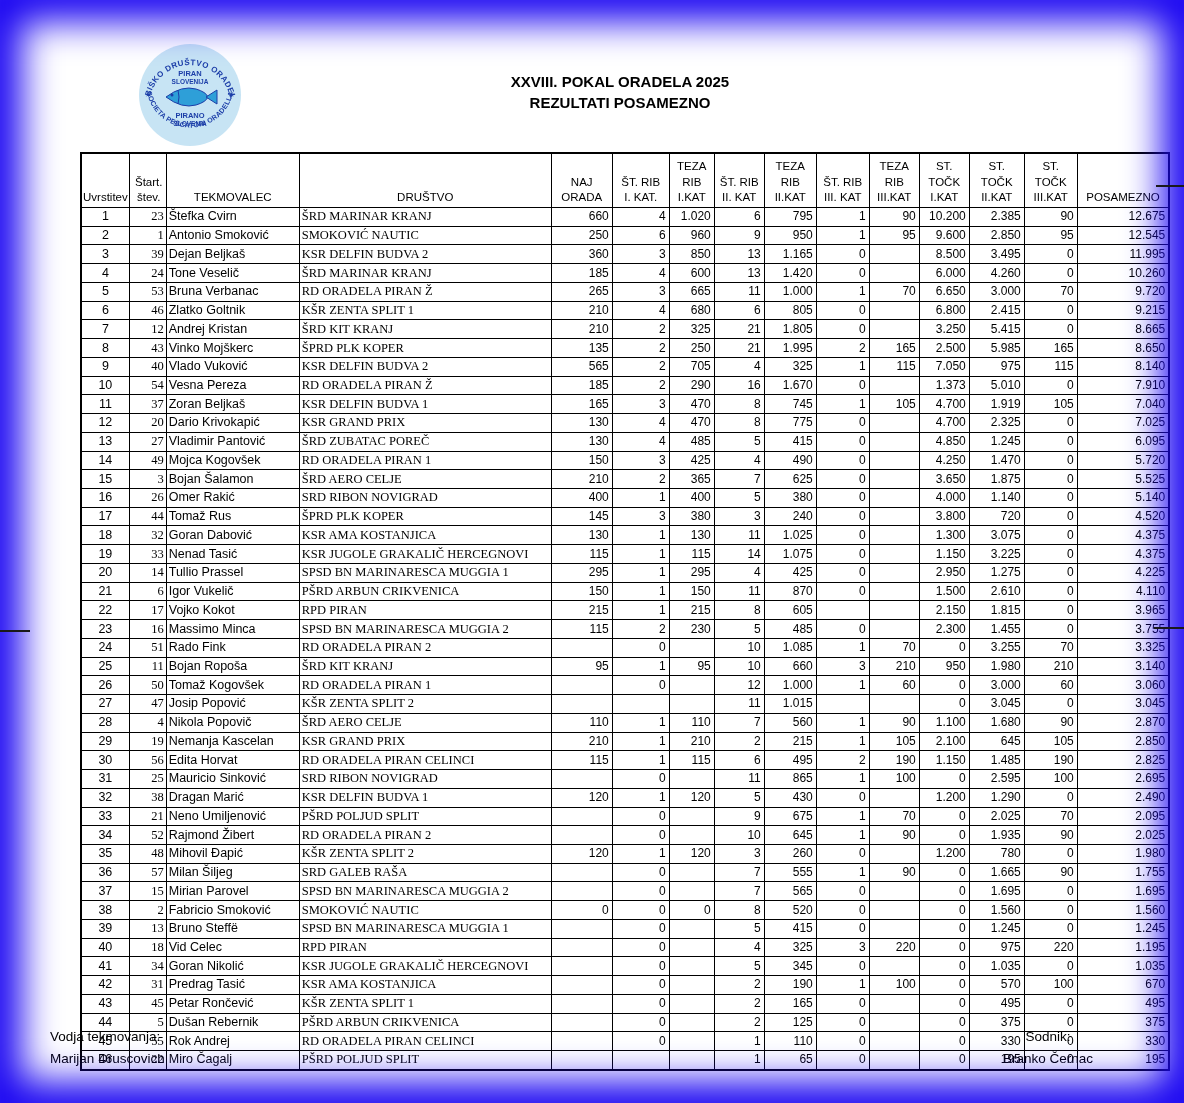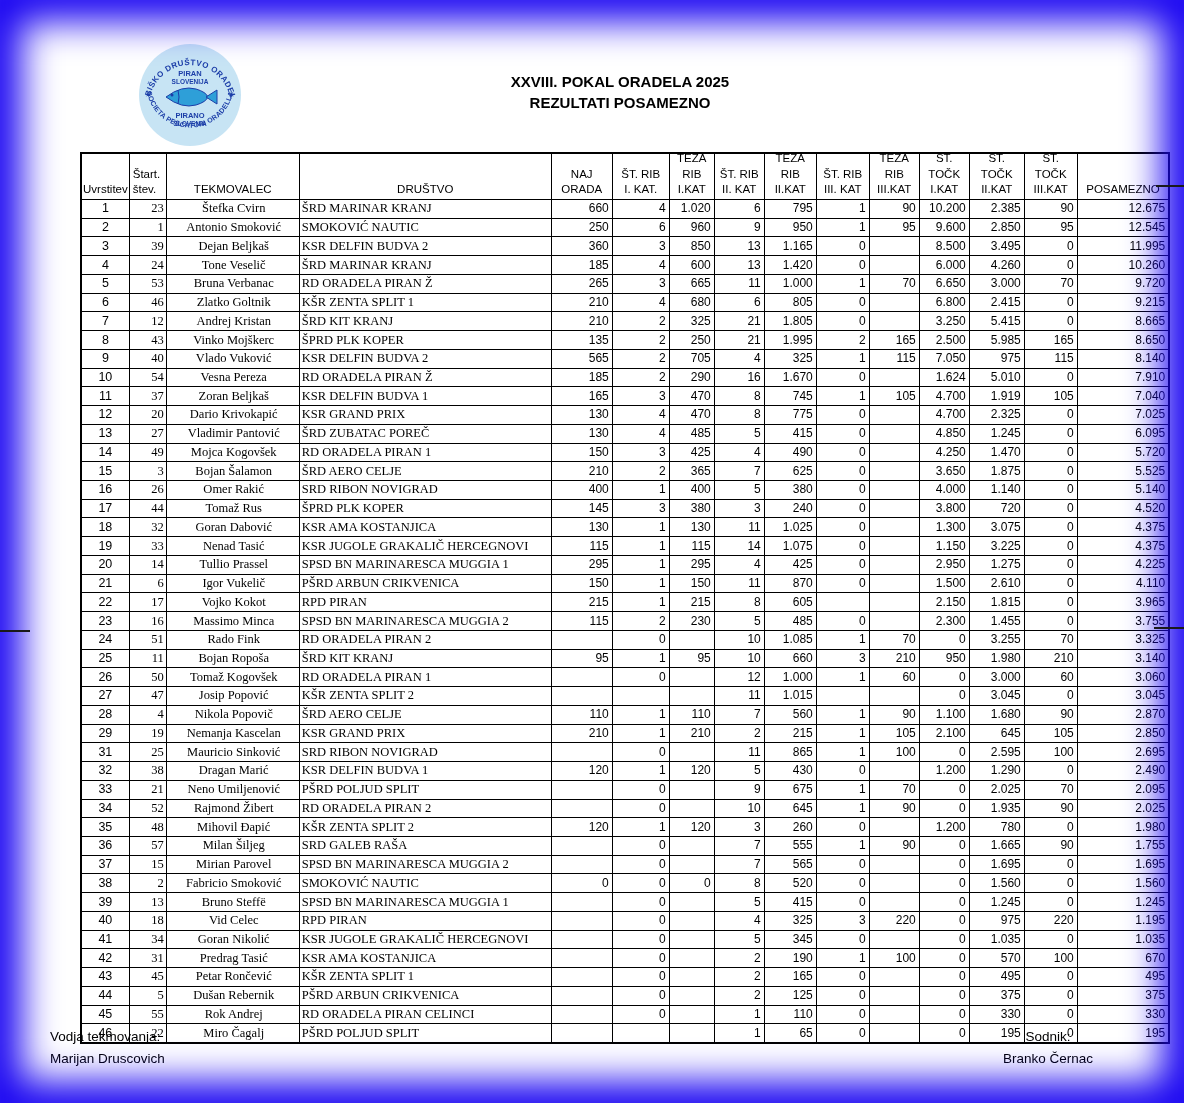--- a/index.html
+++ b/index.html
@@ -42,25 +42,25 @@
   }
   table.results td, table.results th {
     border:1px solid #000; padding:0; overflow:hidden; white-space:nowrap;
   }
   table.results thead th { font-weight:normal; vertical-align:bottom; }
   .hcell {
     height:44px; display:flex; flex-direction:column; justify-content:flex-end;
     overflow:hidden; font-size:11.5px; line-height:15.6px; padding:0 1px 1px 1px;
   }
   .hc-center { align-items:center; text-align:center; }
-  .hc-left   { align-items:flex-start; text-align:left; padding-left:3px; }
+  .hc-left   { align-items:center; text-align:left; padding-left:3px;margin-top:8px; }
   table.results tbody td { height:17.74px; line-height:15px; vertical-align:middle; }
   .c-rank  { text-align:center; font-family:"Liberation Sans", sans-serif; font-size:12.5px; }
   .c-start { text-align:right;  font-family:"Liberation Serif", serif; font-size:12.5px; padding-right:2px !important; }
-  .c-name  { text-align:center;   font-family:Liberation Serif, serif; font-size:12.5px; padding-left:2px !important; }
+  .c-name  { text-align:left;   font-family:Liberation Sans, sans-serif; font-size:12.5px; padding-left:2px !important; }
   .c-club  { text-align:left;   font-family:"Liberation Serif", serif; font-size:12.5px; padding-left:2px !important; }
   .c-num   { text-align:right;  font-family:"Liberation Sans", sans-serif; font-size:12px; padding-right:3px !important; }
 
   
   .footer-left {
     position:absolute; left:50px; top:1026px;
     font-size:13.5px; line-height:22px; color:#000000;
   }
   .footer-right {
     position:absolute; left:948px; top:1026px; width:200px;
@@ -378,21 +378,21 @@
           <td class="c-start">54</td>
           <td class="c-name">Vesna Pereza</td>
           <td class="c-club">RD ORADELA PIRAN Ž</td>
           <td class="c-num">185</td>
           <td class="c-num">2</td>
           <td class="c-num">290</td>
           <td class="c-num">16</td>
           <td class="c-num">1.670</td>
           <td class="c-num">0</td>
           <td class="c-num"></td>
-          <td class="c-num">1.624</td>
+          <td class="c-num">1.373</td>
           <td class="c-num">5.010</td>
           <td class="c-num">0</td>
           <td class="c-num">7.910</td>
         </tr>
         <tr>
           <td class="c-rank">11</td>
           <td class="c-start">37</td>
           <td class="c-name">Zoran Beljkaš</td>
           <td class="c-club">KSR DELFIN BUDVA 1</td>
           <td class="c-num">165</td>
@@ -707,20 +707,37 @@
           <td class="c-num">2</td>
           <td class="c-num">215</td>
           <td class="c-num">1</td>
           <td class="c-num">105</td>
           <td class="c-num">2.100</td>
           <td class="c-num">645</td>
           <td class="c-num">105</td>
           <td class="c-num">2.850</td>
         </tr>
         <tr>
+          <td class="c-rank">30</td>
+          <td class="c-start">56</td>
+          <td class="c-name">Edita Horvat</td>
+          <td class="c-club">RD ORADELA PIRAN CELINCI</td>
+          <td class="c-num">115</td>
+          <td class="c-num">1</td>
+          <td class="c-num">115</td>
+          <td class="c-num">6</td>
+          <td class="c-num">495</td>
+          <td class="c-num">2</td>
+          <td class="c-num">190</td>
+          <td class="c-num">1.150</td>
+          <td class="c-num">1.485</td>
+          <td class="c-num">190</td>
+          <td class="c-num">2.825</td>
+        </tr>
+        <tr>
           <td class="c-rank">31</td>
           <td class="c-start">25</td>
           <td class="c-name">Mauricio Sinković</td>
           <td class="c-club">SRD RIBON NOVIGRAD</td>
           <td class="c-num"></td>
           <td class="c-num">0</td>
           <td class="c-num"></td>
           <td class="c-num">11</td>
           <td class="c-num">865</td>
           <td class="c-num">1</td>

